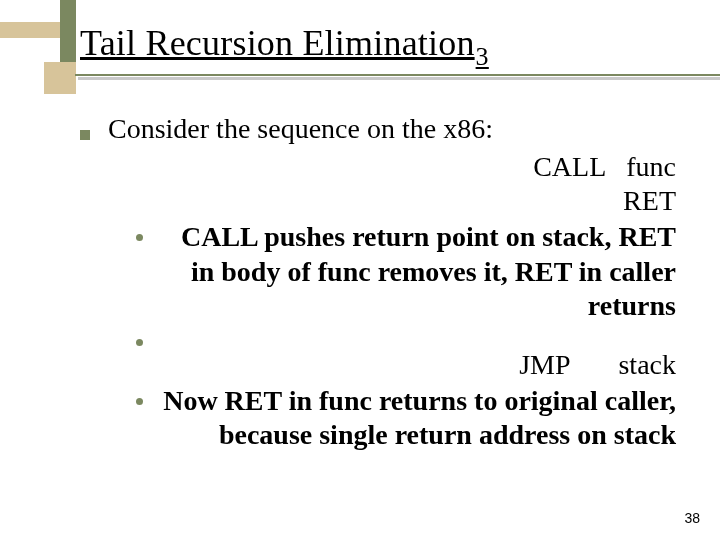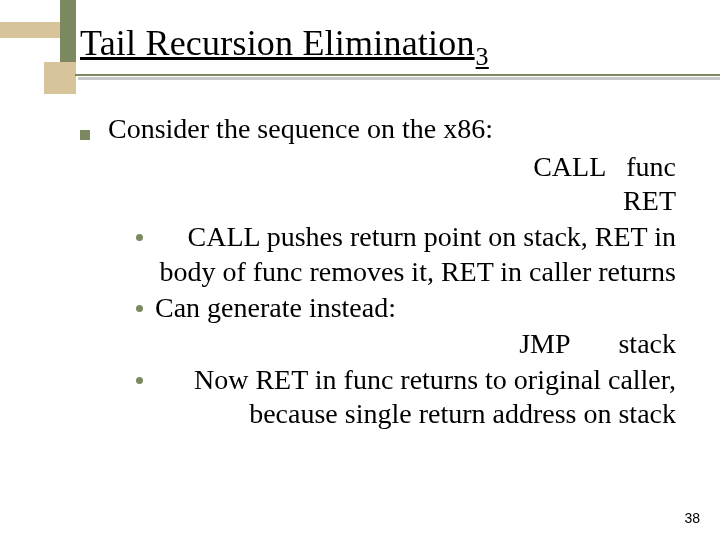--- a/index.html
+++ b/index.html
@@ -110,20 +110,21 @@
     margin-top: 2px;
     margin-bottom: 2px;
   }
   .code-line {
     white-space: pre;
   }
   .level2 {
     display: flex;
     align-items: flex-start;
     margin-bottom: 2px;
+    font-weight: bold;
   }
   .bullet-dot {
     width: 7px;
     height: 7px;
     background: #7b8860;
     border-radius: 50%;
     margin-top: 14px;
     margin-right: 12px;
     flex-shrink: 0;
   }
@@ -165,21 +166,20 @@
       <div class="code-line">RET</div>
     </div>
 
     <div class="level2">
       <div class="bullet-dot"></div>
       <div>CALL pushes return point on stack, RET in body of func removes it, RET in caller returns</div>
     </div>
 
     <div class="level2">
       <div class="bullet-dot"></div>
-      <div>Can generate instead:</div>
     </div>
 
     <div class="code-block">
       <div class="code-line">JMP       stack</div>
     </div>
 
     <div class="level2">
       <div class="bullet-dot"></div>
       <div>Now RET in func returns to original caller, because single return address on stack</div>
     </div>

